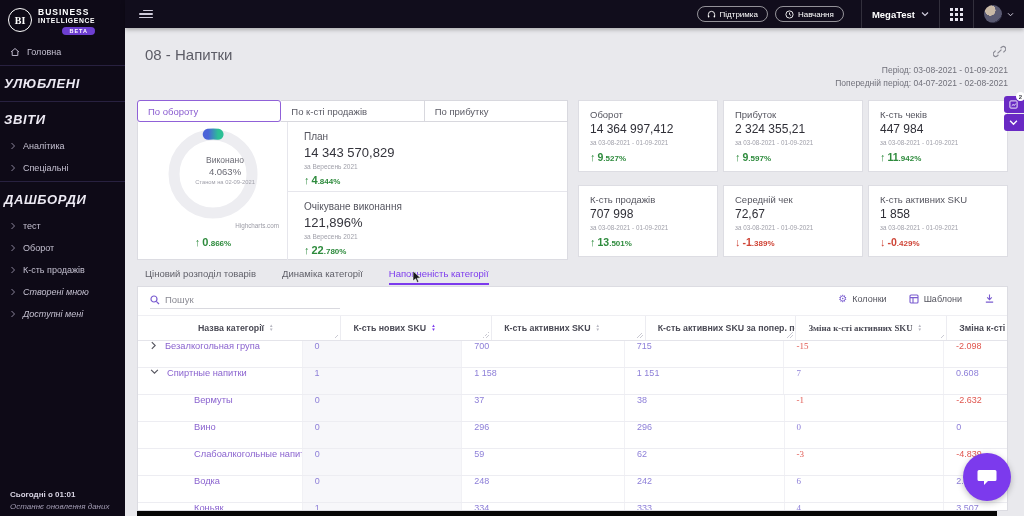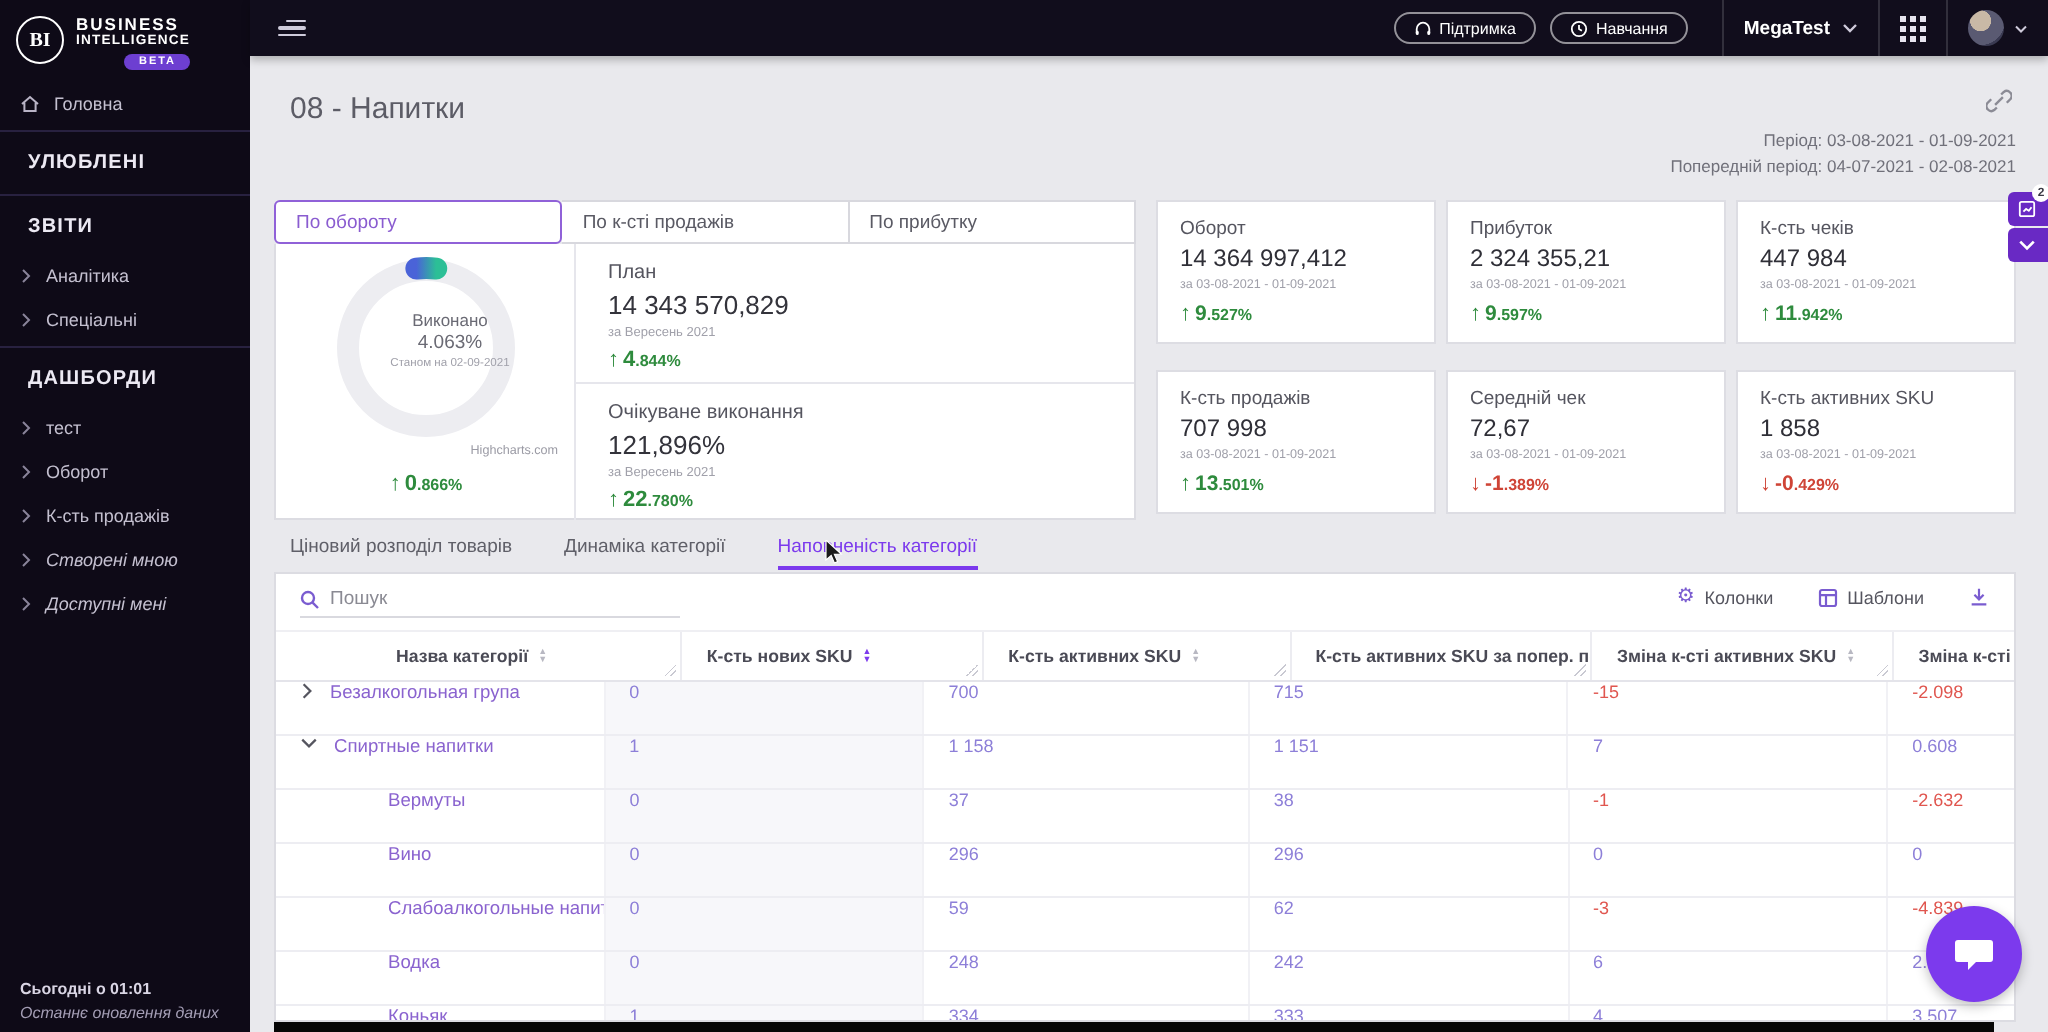--- a/index.html
+++ b/index.html
@@ -13,21 +13,21 @@
     font-family:"Liberation Serif", serif; font-weight:bold; font-size:10px; display:flex; align-items:center; justify-content:center; flex:none; }
   .logo-text { display:flex; flex-direction:column; align-items:flex-start; }
   .logo-text .l1 { color:#fff; font-size:8.5px; font-weight:bold; letter-spacing:1px; line-height:9px; }
   .logo-text .l2 { color:#fff; font-size:6.8px; font-weight:bold; letter-spacing:0.6px; line-height:8px; }
   .beta { align-self:flex-end; background:#6d3fd1; color:#fff; font-size:5.5px; font-weight:bold; letter-spacing:1px;
     border-radius:6px; padding:1px 7px; margin-top:2px; }
   .nav-item { display:flex; align-items:center; gap:7px; padding:6px 10px; font-size:9px; color:#c4c0d0; cursor:pointer; }
   .nav-item .chev { color:#8a849a; flex:none; }
   .nav-item.italic span { font-style:italic; }
   .sdiv { border-top:1px solid #282140; margin:2px 0; }
-  .sec-title { font-size:10px; font-weight:bold; color:#ece9f3; letter-spacing:0.6px; padding:8px 14px; }
+  .sec-title { font-size:13px; font-weight:bold; color:#ece9f3; letter-spacing:0.6px; padding:8px 4px;font-style:italic; }
   .sidebar-footer { position:absolute; left:0; bottom:4px; width:100%; padding:0 10px; }
   .sidebar-footer .t1 { font-size:8px; font-weight:bold; color:#d9d5e4; line-height:12px; }
   .sidebar-footer .t2 { font-size:8px; font-style:italic; color:#a39db4; line-height:11px; }
 
   
   .topbar { position:absolute; left:125px; top:0; width:899px; height:28px; background:#110d1c; display:flex; align-items:center; z-index:6;
     box-shadow:0 2px 4px rgba(0,0,0,0.25); }
   .hamburger { margin-left:14px; display:flex; flex-direction:column; gap:2px; cursor:pointer; }
   .hamburger i { display:block; height:1.5px; background:#cfcbdb; border-radius:1px; }
   .hamburger i:nth-child(1){ width:10px; margin-left:4px; }
@@ -110,21 +110,21 @@
     border-right:1px solid #ececf1; padding-left:12px; white-space:nowrap; overflow:hidden; cursor:pointer; }
   .sort { display:flex; flex-direction:column; line-height:4px; font-size:4.5px; color:#b8b8c2; flex:none; }
   .sort.active { color:#7c3aed; }
   .rz { position:absolute; right:2px; bottom:2px; width:6px; height:6px;
     background:linear-gradient(135deg, transparent 0 50%, #c9c9d2 50% 58%, transparent 58% 72%, #c9c9d2 72% 80%, transparent 80%); }
   .trow { display:flex; height:27px; border-bottom:1px solid #ededf2; }
   .td { display:flex; font-size:9px; color:#8d7fd8; border-right:1px solid #f1f1f5;
     padding-left:12px; white-space:nowrap; overflow:hidden; }
   .td.shade { background:#f7f7fa; }
   .td.neg { color:#e0564f; }
-  .c1 { width:165px; } .c2 { width:160px; } .c3 { width:163px; } .c4 { width:160px; } .c5 { width:160px; } .c6 { width:63px; border-right:none; }
+  .c1 { width:165px; } .c2 { width:160px; } .c3 { width:163px; } .c4 { width:160px; } .c5 { width:160px;font-family:Liberation Serif, serif; } .c6 { width:63px; border-right:none; }
   .td.c1 { color:#8a63cf; font-size:9.3px; gap:8px; }
   .td.c1 .rchev { color:#55555f; flex:none; cursor:pointer; }
   .td.c1.child { padding-left:56px; }
 
   .black-strip { position:absolute; left:12px; top:483px; width:860px; height:5px; background:#060606; }
 
   .chat-fab { position:absolute; left:838px; top:425px; width:48px; height:48px; border-radius:50%; background:#7c3aed;
     display:flex; align-items:center; justify-content:center; cursor:pointer; box-shadow:0 2px 6px rgba(0,0,0,0.25); z-index:10; }
 </style>
 </head>

